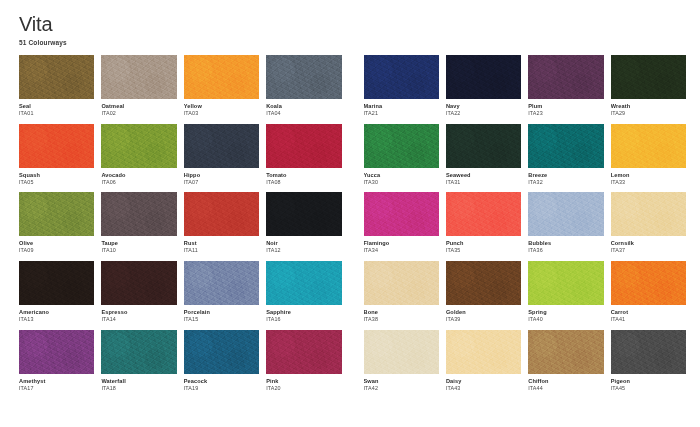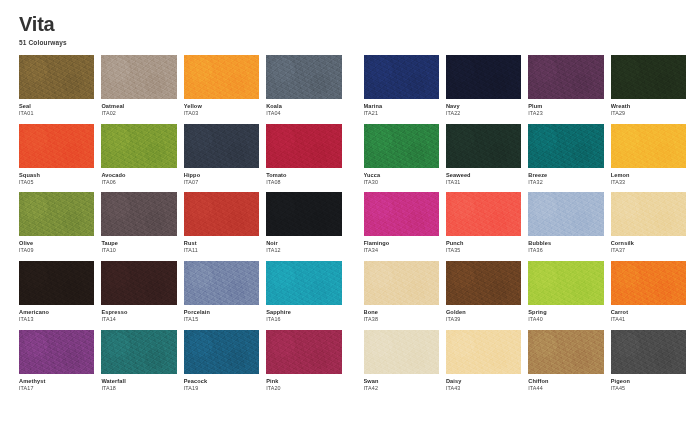--- a/index.html
+++ b/index.html
@@ -21,21 +21,21 @@
     height: 427px;
     box-sizing: border-box;
     padding: 14px 14px 4px 19px;
     position: relative;
   }
   .header {
     margin-bottom: 9px;
   }
   .page-title {
     font-size: 20px;
-    font-weight: bold;
+    font-weight: normal;
     letter-spacing: -0.2px;
     color: #333333;
     line-height: 1.05;
     margin: 0 0 4px 0;
   }
   .page-subtitle {
     font-size: 6.5px;
     font-weight: bold;
     color: #3a3a3a;
     letter-spacing: 0.15px;

